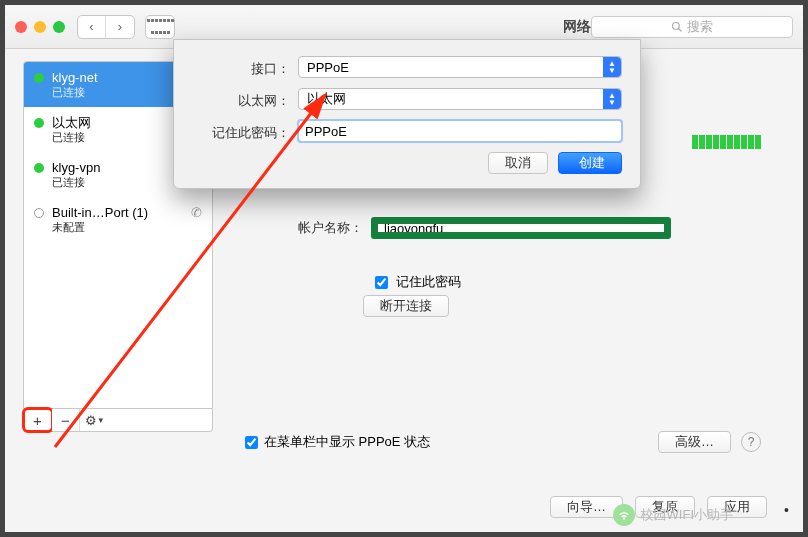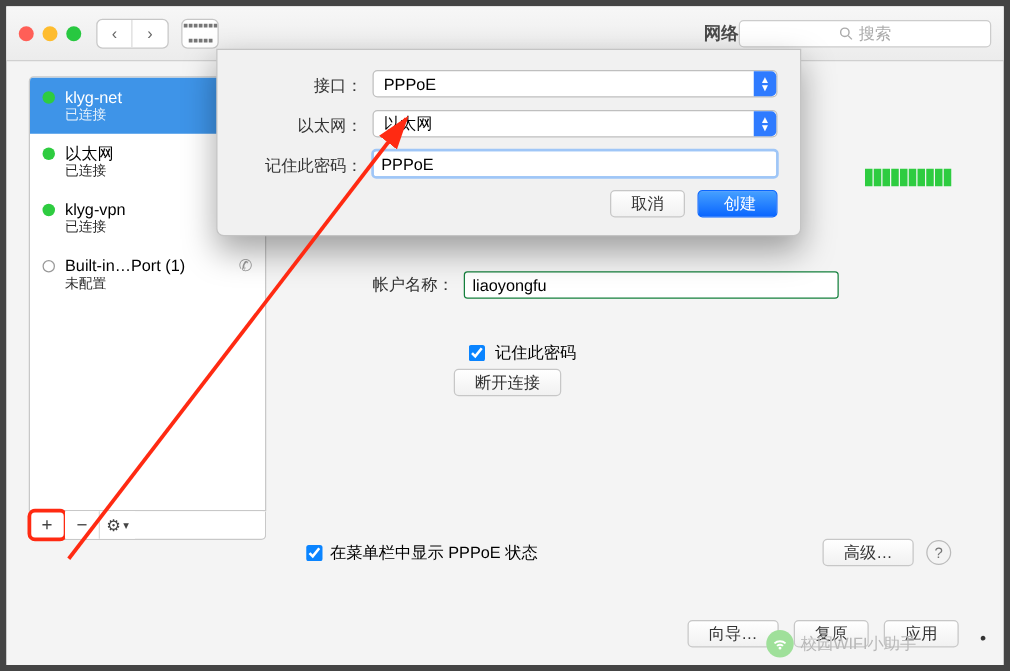--- a/index.html
+++ b/index.html
@@ -32,21 +32,21 @@
   .sidebar-controls{display:flex;width:190px;border:1px solid #c8c8c8;border-top:none;background:#fff;border-radius:0 0 4px 4px;}
   .sidebar-controls button{width:28px;height:22px;border:none;border-right:1px solid #dcdcdc;background:#fff;color:#444;font-size:15px;display:flex;align-items:center;justify-content:center;}
   .sidebar-controls button:last-child{border-right:none;}
   .hl{outline:3px solid #ff2a12;outline-offset:-1px;border-radius:4px;}
   
   .right{flex:1;position:relative;}
   .bars{position:absolute;right:24px;top:74px;display:flex;gap:1px;}
   .bars i{width:6px;height:14px;background:#2ecc40;}
   .form-row{position:absolute;left:70px;display:flex;align-items:center;gap:8px;}
   .form-row label{width:80px;text-align:right;color:#333;}
-  .form-row input[type=text],.form-row input[type=password]{width:300px;height:22px;border:1px solid #15803d;border-radius:3px;padding:0 6px;background:#fff;}
+  .form-row input[type=text],.form-row input[type=password]{width:300px;height:22px;border:7px solid #15803d;border-radius:3px;padding:0 6px;background:#fff;}
   .row-acct{top:156px;}
   .row-pass{top:185px;}
   .row-remember{top:212px;left:162px;}
   .row-remember input{accent-color:#0a84ff;}
   .row-disconnect{top:234px;left:150px;}
   .mac-btn{height:22px;border:1px solid #c7c7c7;border-radius:4px;background:linear-gradient(#fff,#f1f1f1);padding:0 16px;color:#333;}
   .mac-btn.primary{background:linear-gradient(#45a0ff,#0a66ff);color:#fff;border-color:#0a66ff;padding-left:20px;}
   .adv-row{position:absolute;left:0;right:0;top:370px;display:flex;align-items:center;padding:0 24px;}
   .adv-row label{display:flex;align-items:center;gap:6px;margin-left:8px;}
   .adv-row .spacer{flex:1;}

